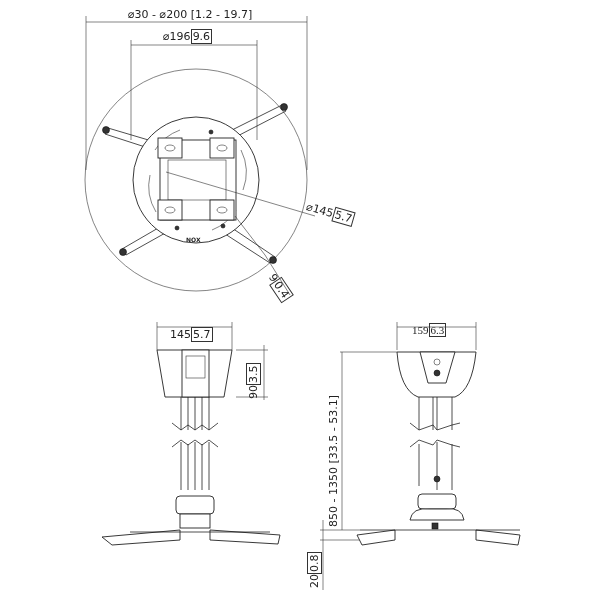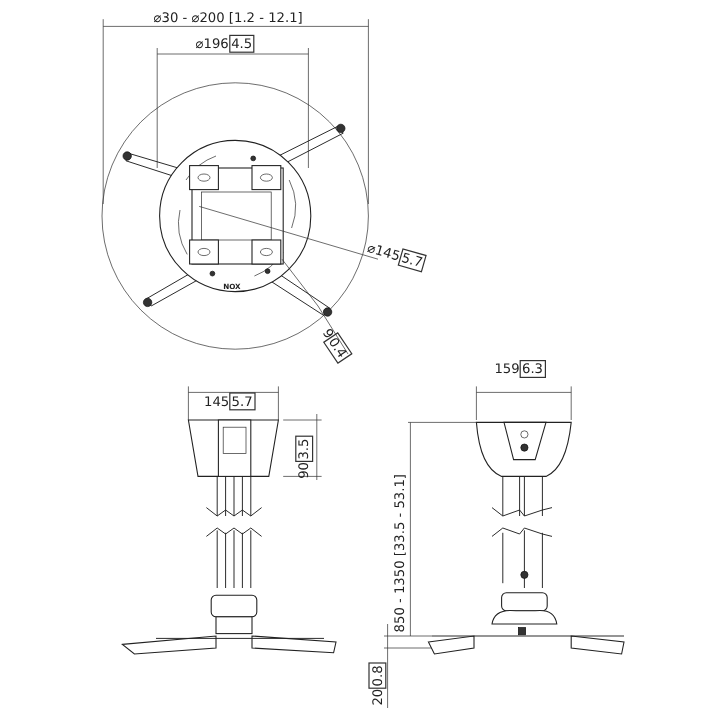--- a/index.html
+++ b/index.html
@@ -125,41 +125,41 @@
     <path class="fill" d="M410 520 Q412 507 430 509 L446 509 Q462 507 464 520 Z"></path>
     <rect class="dark" x="432" y="523" width="6" height="6"></rect>
     <path class="fill" d="M357 535 L395 530 L395 540 L362 545 Z"></path>
     <path class="fill" d="M476 530 L520 535 L518 545 L476 540 Z"></path>
     <line class="ln" x1="360" y1="530" x2="520" y2="530"></line>
   </g>
 </svg>
 
 <div class="lbl" style="left:128px;top:9px;">
   <span>⌀30 - ⌀200</span>
-  [<span>1.2 - 12.1</span>]
+  [<span>1.2 - 19.7</span>]
 </div>
 <div class="lbl" style="left:163px;top:31px;">
-  <span>⌀196</span><span class="bx">4.5</span>
+  <span>⌀196</span><span class="bx">9.6</span>
 </div>
 <div class="lbl" style="left:308px;top:201px;transform:rotate(16deg);transform-origin:left top;">
   <span>⌀145</span><span class="bx">5.7</span>
 </div>
 <div class="lbl" style="left:276px;top:272px;transform:rotate(56deg);transform-origin:left top;">
   <span>9</span><span class="bx">0.4</span>
 </div>
 <div class="lbl" style="left:186px;top:234px;font-size:6px;font-weight:bold;">NOX</div>
 
 <div class="lbl" style="left:170px;top:312px;margin-top:17px;">
   <span>145</span><span class="bx">5.7</span>
 </div>
 <div class="lbl" style="left:248px;top:399px;transform:rotate(-90deg);transform-origin:left top;">
   <span>90</span><span class="bx">3.5</span>
 </div>
 
-<div class="lbl" style="left:412px;top:302px;">
+<div class="lbl" style="left:412px;top:324px;font-family:Liberation Serif, serif;">
   <span>159</span><span class="bx">6.3</span>
 </div>
 <div class="lbl" style="left:328px;top:527px;transform:rotate(-90deg);transform-origin:left top;">
   <span>850 - 1350</span>
   [<span>33.5 - 53.1</span>]
 </div>
 <div class="lbl" style="left:309px;top:588px;transform:rotate(-90deg);transform-origin:left top;">
   <span>20</span><span class="bx">0.8</span>
 </div>
 

